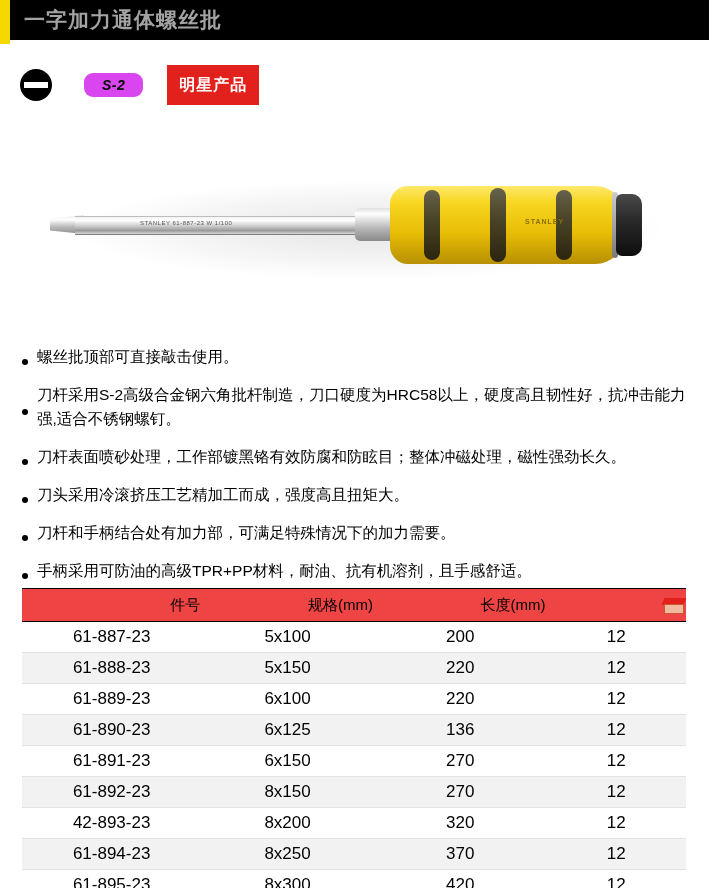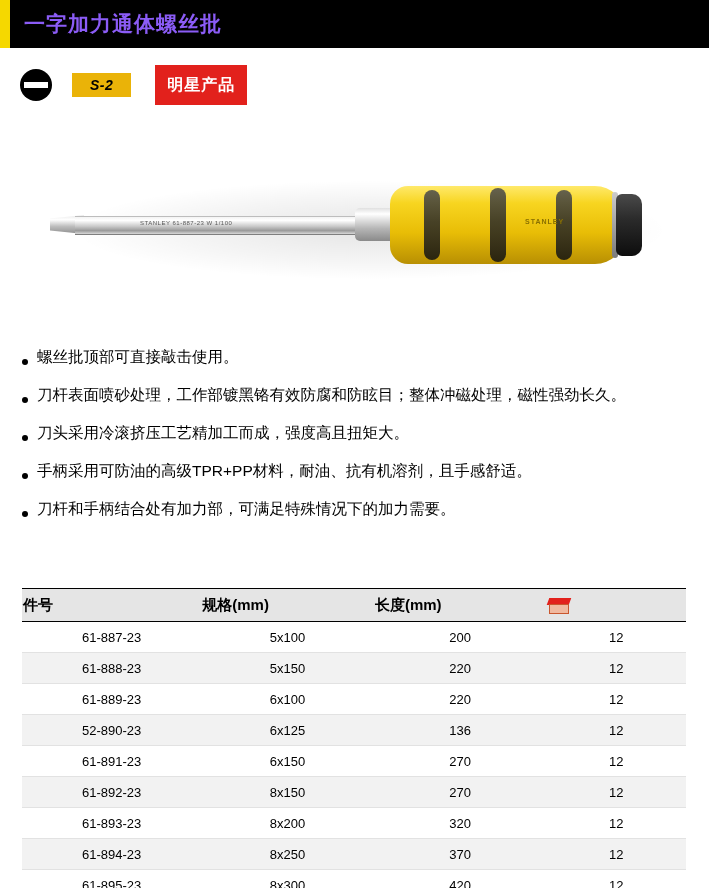--- a/index.html
+++ b/index.html
@@ -19,23 +19,23 @@
     width: 709px;
     height: 888px;
   }
 
   
   .title-bar {
     position: absolute;
     left: 0;
     top: 0;
     width: 709px;
-    height: 48px;
+    height: 40px;
     background: #000000;
-    color: #8b5cf6;
+    color: #a3a3a3;
     display: flex;
     align-items: center;
   }
   .title-accent {
     width: 10px;
     height: 48px;
     background: #f5d800;
     flex: 0 0 auto;
   }
   .title-text {
@@ -66,29 +66,30 @@
   .slot-icon::after {
     content: "";
     position: absolute;
     left: 4px;
     top: 13px;
     width: 24px;
     height: 6px;
     background: #ffffff;
   }
   .badge-s2 {
-    margin-left: 20px;
-    background: #eab308;
+    margin-left: 32px;
+    background: #d946ef;
     color: #000000;
     font-weight: bold;
     font-style: italic;
     font-size: 14px;
     padding: 5px 18px;
     line-height: 1;
     letter-spacing: 0.5px;
+    border-radius: 9px;
   }
   .badge-star {
     margin-left: 24px;
     background: #e2211c;
     color: #ffffff;
     font-weight: bold;
     font-size: 16px;
     padding: 12px 12px;
     line-height: 1;
     letter-spacing: 1px;
@@ -227,33 +228,33 @@
   
   .spec-table {
     position: absolute;
     left: 22px;
     top: 588px;
     width: 664px;
     border-collapse: collapse;
     font-size: 14px;
   }
   .spec-table th {
-    background: #e5e5e5;
+    background: #ef4444;
     border-top: 1px solid #000000;
     border-bottom: 1px solid #000000;
     height: 30px;
     font-size: 15px;
-    font-weight: bold;
-    text-align: left;
+    font-weight: normal;
+    text-align: right;
   }
   .spec-table td {
     height: 28px;
     text-align: center;
     border-bottom: 1px solid #e2e2e2;
-    font-size: 13px;
+    font-size: 17px;
   }
   .spec-table tbody tr:nth-child(even) td {
     background: #f2f2f2;
   }
   .spec-table tbody tr:nth-child(odd) td {
     background: #ffffff;
   }
   .col-1 { width: 27%; }
   .col-2 { width: 26%; }
   .col-3 { width: 26%; }
@@ -312,33 +313,37 @@
     <div class="handle-cap"></div>
   </div>
 
   <div class="features">
     <div class="feature">
       <span class="bullet"></span>
       <span class="feature-text">螺丝批顶部可直接敲击使用。</span>
     </div>
     <div class="feature">
       <span class="bullet"></span>
+      <span class="feature-text">刀杆采用S-2高级合金钢六角批杆制造，刀口硬度为HRC58以上，硬度高且韧性好，抗冲击能力强,适合不锈钢螺钉。</span>
+    </div>
+    <div class="feature">
+      <span class="bullet"></span>
       <span class="feature-text">刀杆表面喷砂处理，工作部镀黑铬有效防腐和防眩目；整体冲磁处理，磁性强劲长久。</span>
     </div>
     <div class="feature">
       <span class="bullet"></span>
       <span class="feature-text">刀头采用冷滚挤压工艺精加工而成，强度高且扭矩大。</span>
     </div>
     <div class="feature">
       <span class="bullet"></span>
+      <span class="feature-text">刀杆和手柄结合处有加力部，可满足特殊情况下的加力需要。</span>
+    </div>
+    <div class="feature">
+      <span class="bullet"></span>
       <span class="feature-text">手柄采用可防油的高级TPR+PP材料，耐油、抗有机溶剂，且手感舒适。</span>
-    </div>
-    <div class="feature">
-      <span class="bullet"></span>
-      <span class="feature-text">刀杆和手柄结合处有加力部，可满足特殊情况下的加力需要。</span>
     </div>
   </div>
 
   <table class="spec-table">
     <thead>
       <tr>
         <th class="col-1">件号</th>
         <th class="col-2">规格(mm)</th>
         <th class="col-3">长度(mm)</th>
         <th class="col-4">
@@ -361,39 +366,39 @@
         <td>220</td>
         <td>12</td>
       </tr>
       <tr>
         <td>61-889-23</td>
         <td>6x100</td>
         <td>220</td>
         <td>12</td>
       </tr>
       <tr>
-        <td>52-890-23</td>
+        <td>61-890-23</td>
         <td>6x125</td>
         <td>136</td>
         <td>12</td>
       </tr>
       <tr>
         <td>61-891-23</td>
         <td>6x150</td>
         <td>270</td>
         <td>12</td>
       </tr>
       <tr>
         <td>61-892-23</td>
         <td>8x150</td>
         <td>270</td>
         <td>12</td>
       </tr>
       <tr>
-        <td>61-893-23</td>
+        <td>42-893-23</td>
         <td>8x200</td>
         <td>320</td>
         <td>12</td>
       </tr>
       <tr>
         <td>61-894-23</td>
         <td>8x250</td>
         <td>370</td>
         <td>12</td>
       </tr>

